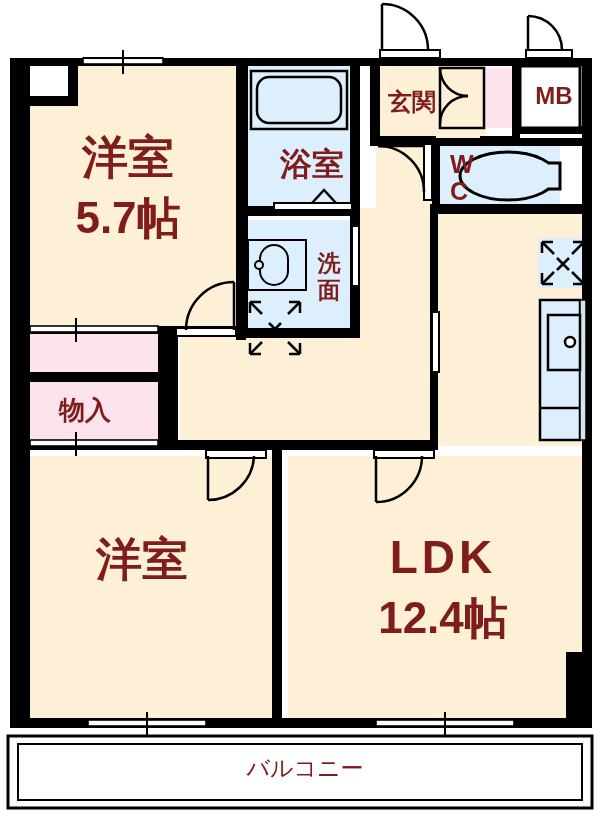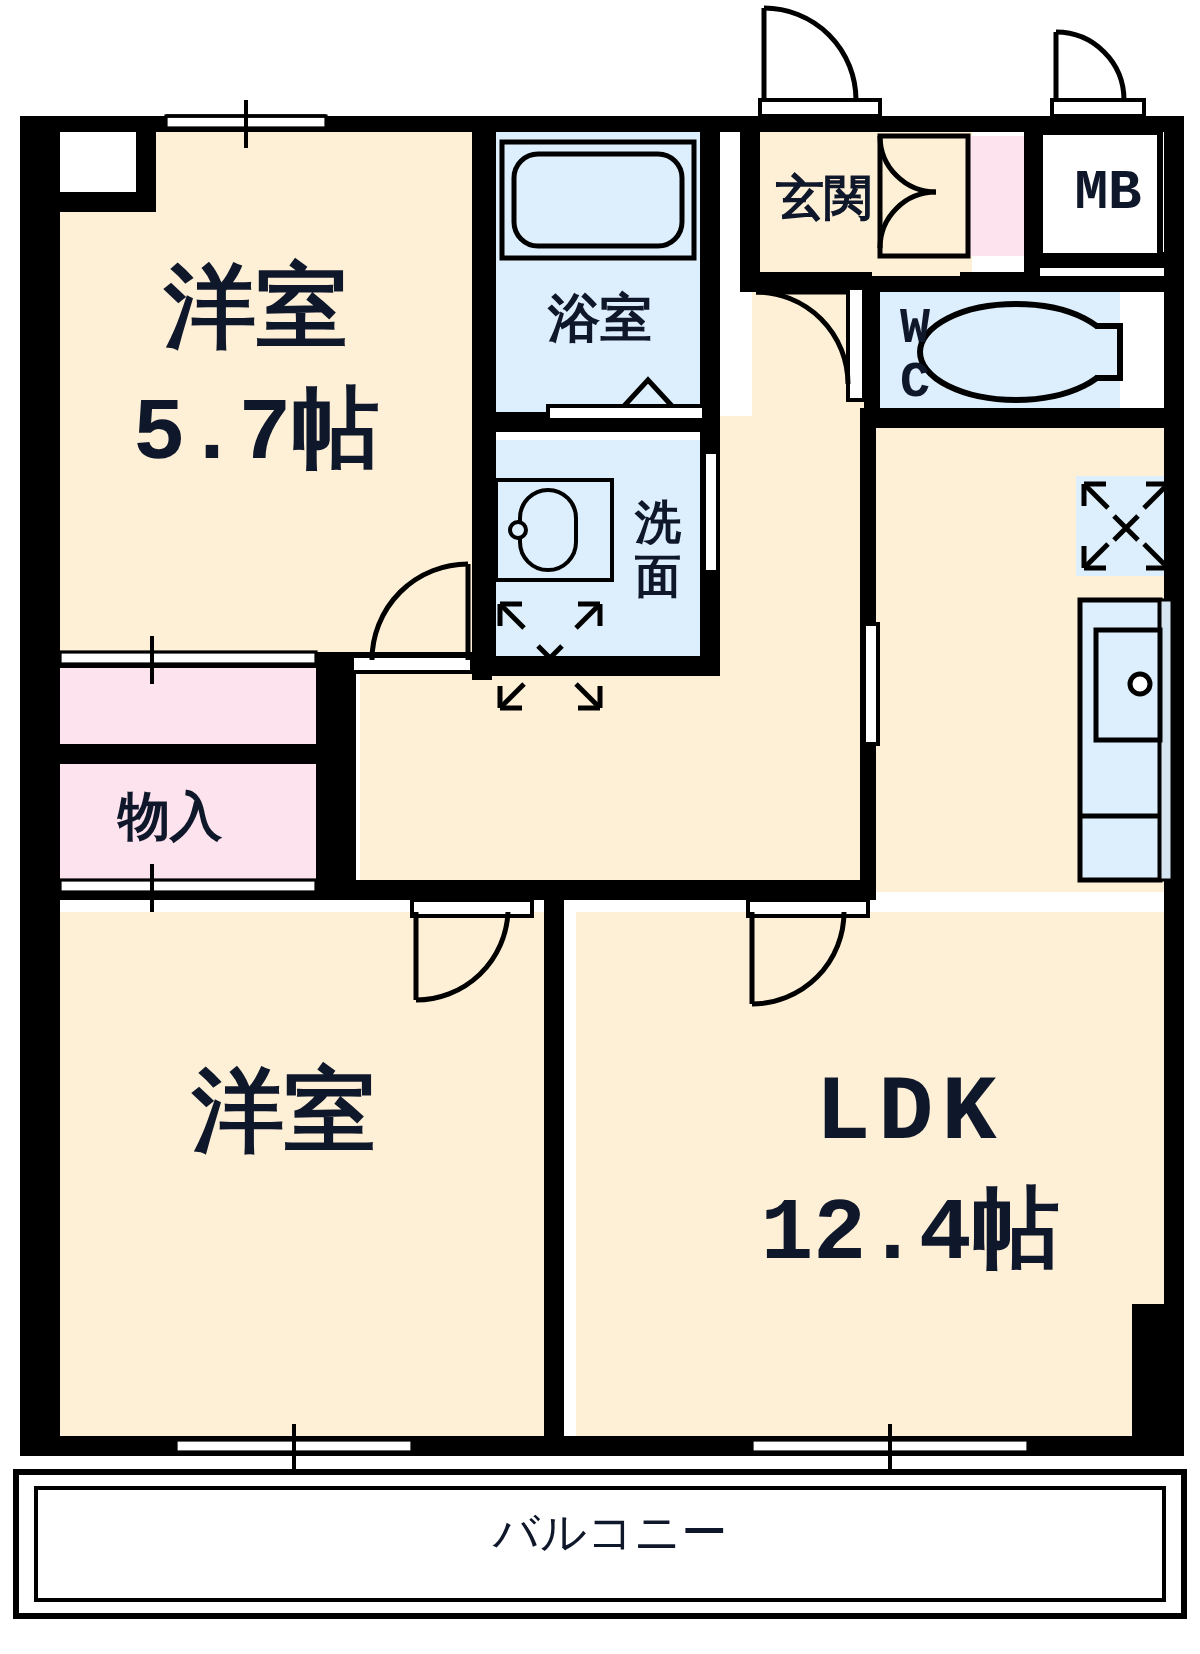--- a/index.html
+++ b/index.html
@@ -19,27 +19,26 @@
     overflow: hidden;
   }
   #plan svg {
     display: block;
     position: absolute;
     left: 0;
     top: 0;
   }
   .lbl {
     position: absolute;
-    color: #0f172a;
+    color: #7f1d1d;
     font-weight: bold;
     line-height: 1.0;
     white-space: nowrap;
     text-align: center;
     user-select: none;
-    font-family: Liberation Mono, monospace;
   }
 </style>
 </head>
 <body>
 
 <div id="plan">
 
   <svg width="600" height="827" viewBox="0 0 600 827" shape-rendering="geometricPrecision">
 
     <g>
@@ -281,39 +280,39 @@
 
   <div class="lbl" style="left:48px; top:134px; width:160px; font-size:46px;">
     <div>洋室</div>
     <div style="font-size:44px; margin-top:16px;">5.7帖</div>
   </div>
 
   <div class="lbl" style="left:62px; top:536px; width:160px; font-size:46px;">
     <div>洋室</div>
   </div>
 
-  <div class="lbl" style="left:360px; top:534px; width:190px; font-size:46px;">
+  <div class="lbl" style="left:348px; top:534px; width:190px; font-size:46px;">
     <div style="letter-spacing:4px;">LDK</div>
     <div style="font-size:44px; margin-top:16px;">12.4帖</div>
   </div>
 
-  <div class="lbl" style="left:260px; top:148px; width:80px; font-size:26px;">浴室</div>
+  <div class="lbl" style="left:272px; top:148px; width:80px; font-size:32px;">浴室</div>
 
   <div class="lbl" style="left:314px; top:252px; width:30px; font-size:23px;">
     <div>洗</div>
     <div style="margin-top:4px;">面</div>
   </div>
 
   <div class="lbl" style="left:450px; top:152px; width:34px; font-size:25px; text-align:left;">
     <div>W</div>
     <div style="margin-top:2px;">C</div>
   </div>
 
   <div class="lbl" style="left:382px; top:90px; width:60px; font-size:24px;">玄関</div>
 
-  <div class="lbl" style="left:522px; top:84px; width:64px; font-size:28px;text-align:center;">MB</div>
+  <div class="lbl" style="left:522px; top:84px; width:64px; font-size:24px;text-align:center;">MB</div>
 
 
   <div class="lbl" style="left:220px; top:757px; width:170px; font-size:23px; font-weight:normal;">バルコニー</div>
 
   <div class="lbl" style="left:25px; top:397px; width:120px; font-size:26px;">物入</div>
 
 </div>
 
 </body></html>

